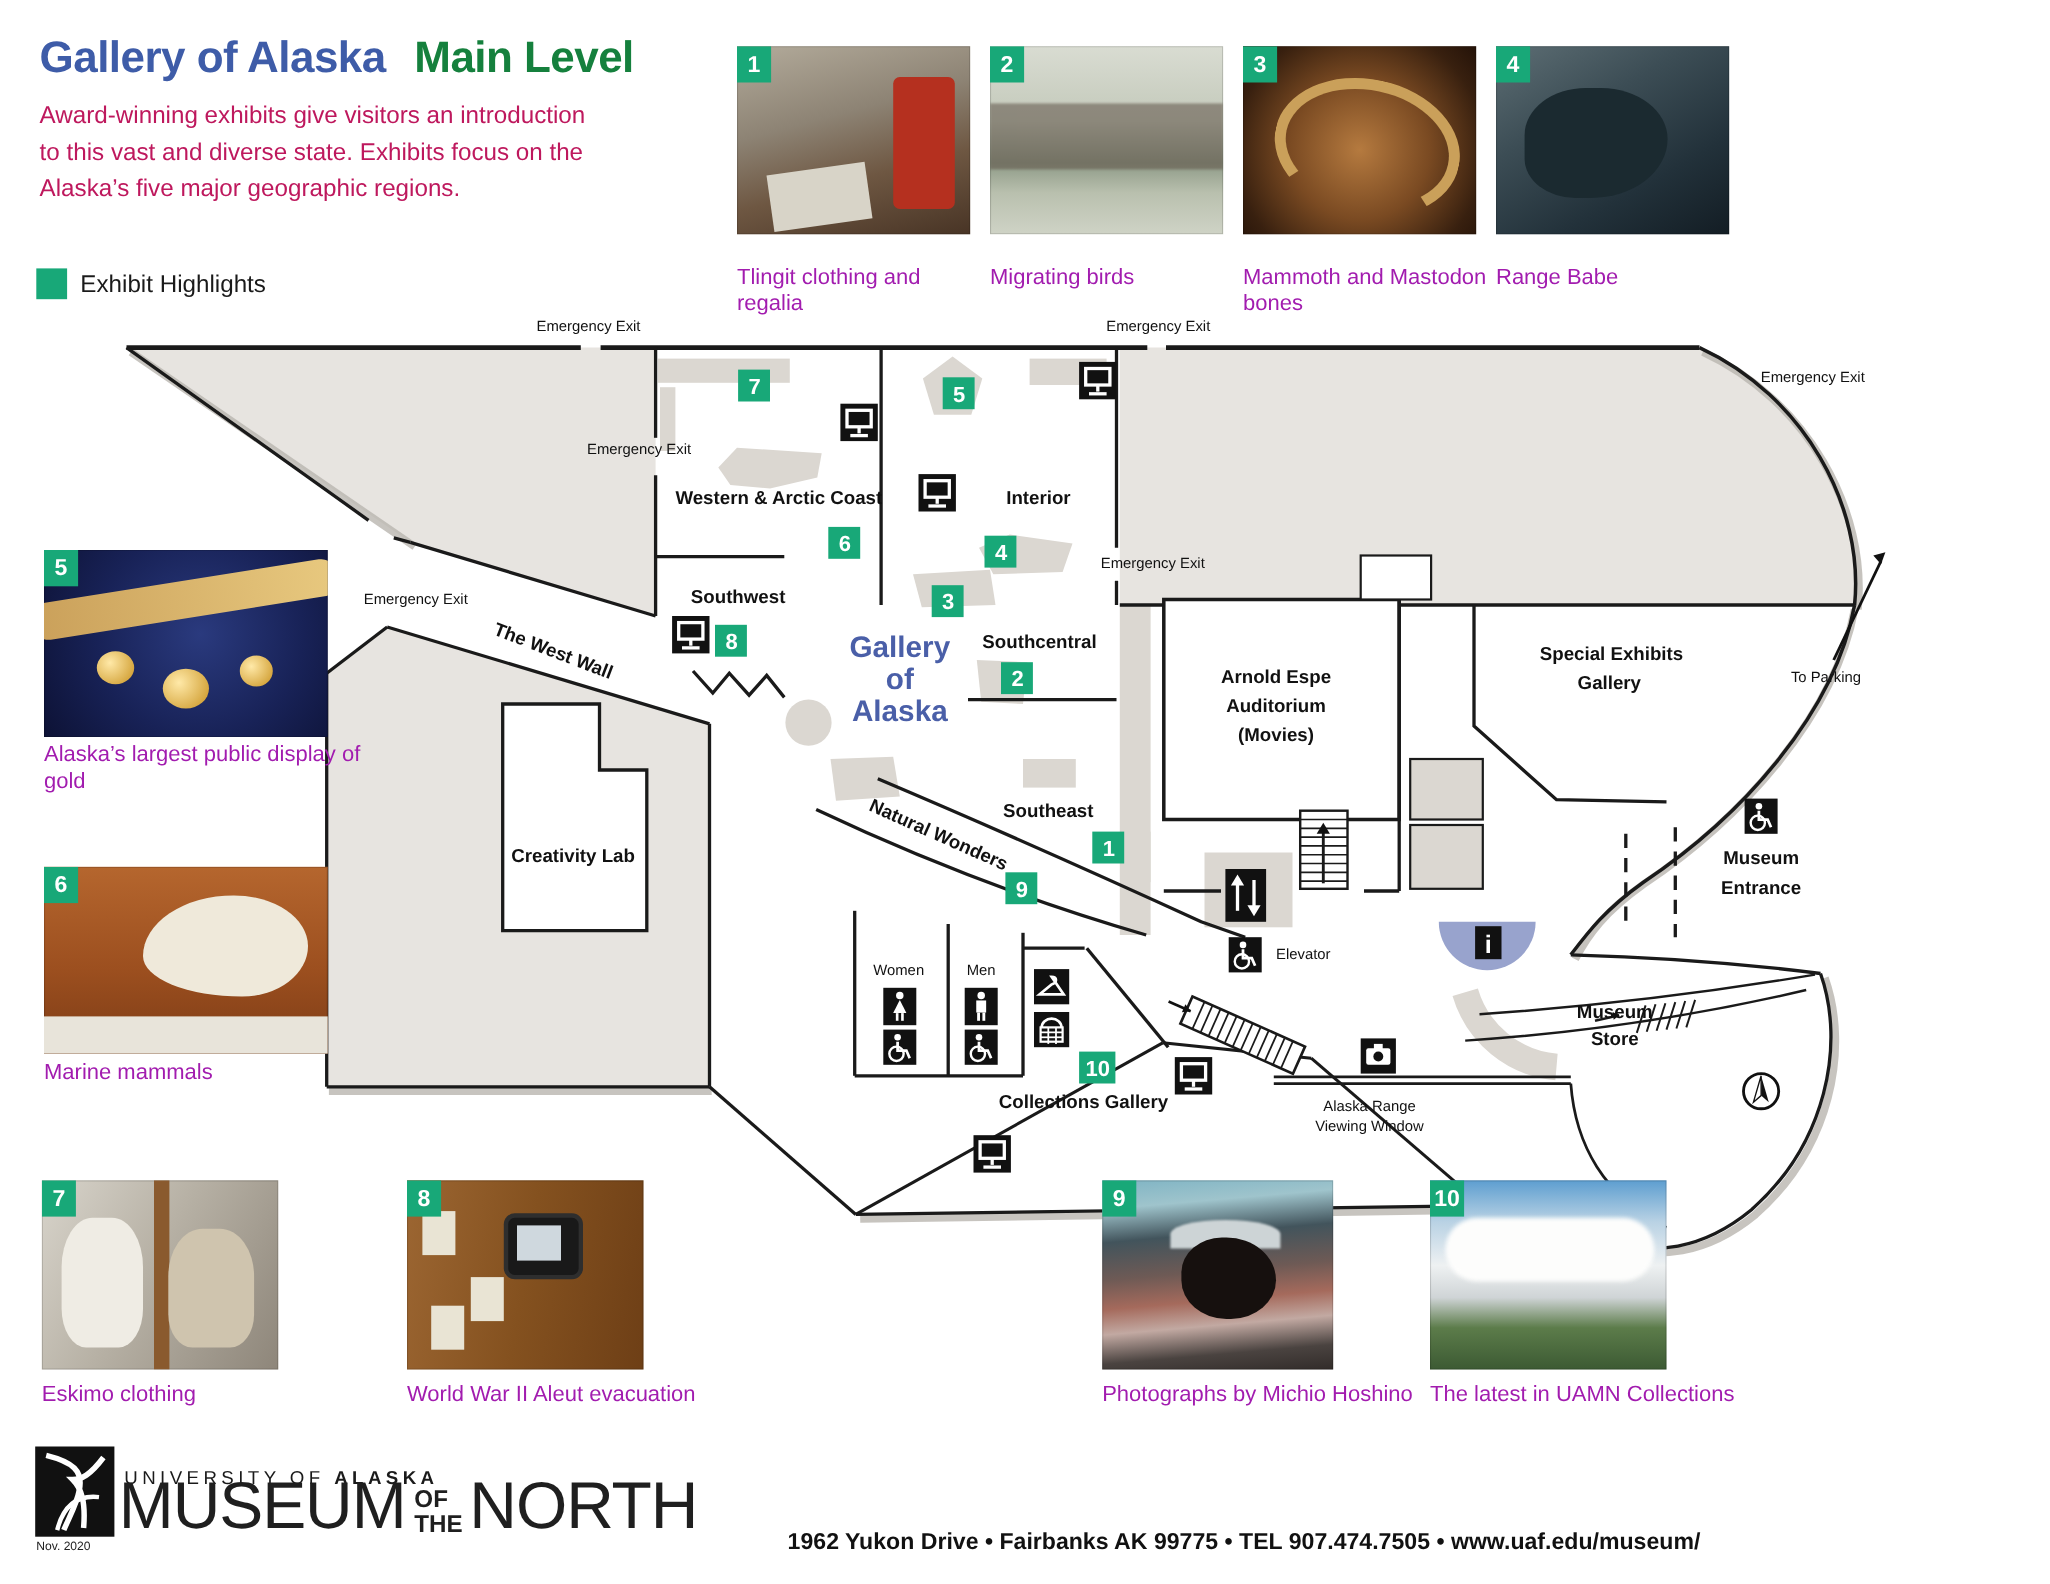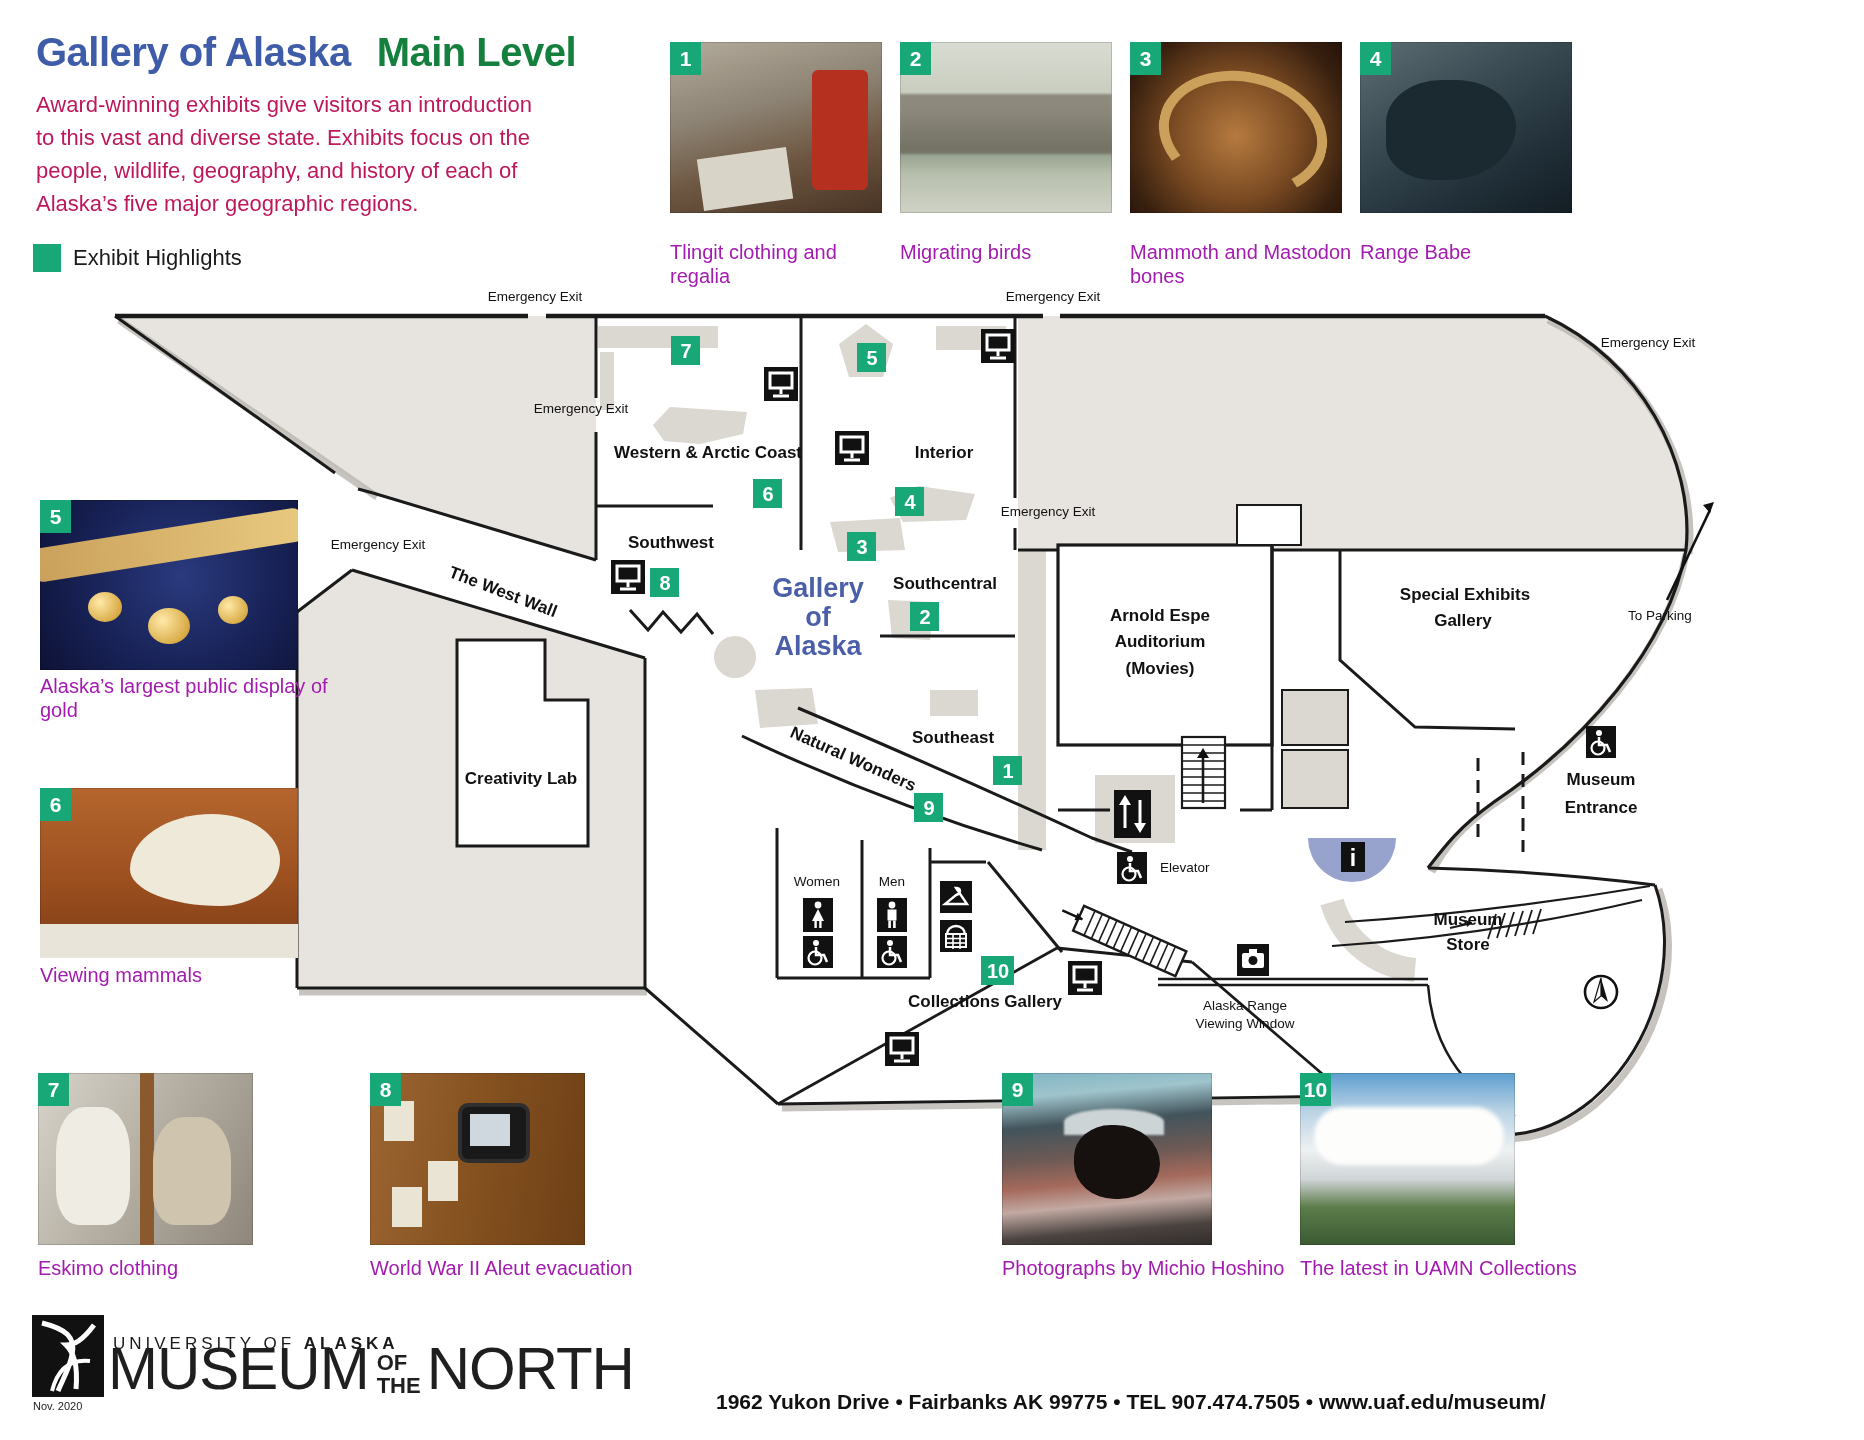--- a/index.html
+++ b/index.html
@@ -404,21 +404,20 @@
   </g>
   <text class="slabel" x="1160" y="872">Elevator</text>
 </svg>
 
 <div class="abs title">
   <span class="blue">Gallery of Alaska</span><span class="black">Main Level</span>
 </div>
 <div class="abs para">
   <div>Award-winning exhibits give visitors an introduction</div>
   <div>to this vast and diverse state. Exhibits focus on the</div>
-  <div>people, wildlife, geography, and history of each of</div>
   <div>Alaska’s five major geographic regions.</div>
 </div>
 <div class="abs legend">
   <div class="sq"></div>
   <div class="t">Exhibit Highlights</div>
 </div>
 
 <div class="abs photo ph1" style="left:670px;top:42px;width:212px;height:171px">
   <div class="acc"></div>
     <div class="acc2"></div>
@@ -447,21 +446,21 @@
     <div class="g2"></div>
     <div class="g3"></div>
   <div class="badge">5</div>
 </div>
 <div class="abs cap" style="left:40px;top:674px;width:292px">Alaska’s largest public display of gold</div>
 <div class="abs photo ph6" style="left:40px;top:788px;width:258px;height:170px">
   <div class="bear"></div>
     <div class="ice"></div>
   <div class="badge">6</div>
 </div>
-<div class="abs cap" style="left:40px;top:963px;width:260px">Viewing mammals</div>
+<div class="abs cap" style="left:40px;top:963px;width:260px">Marine mammals</div>
 
 <div class="abs photo ph7" style="left:38px;top:1073px;width:215px;height:172px">
   <div class="fur"></div>
     <div class="wood"></div>
     <div class="fur2"></div>
   <div class="badge">7</div>
 </div>
 <div class="abs photo ph8" style="left:370px;top:1073px;width:215px;height:172px">
   <div class="tv"></div>
     <div class="scr"></div>

